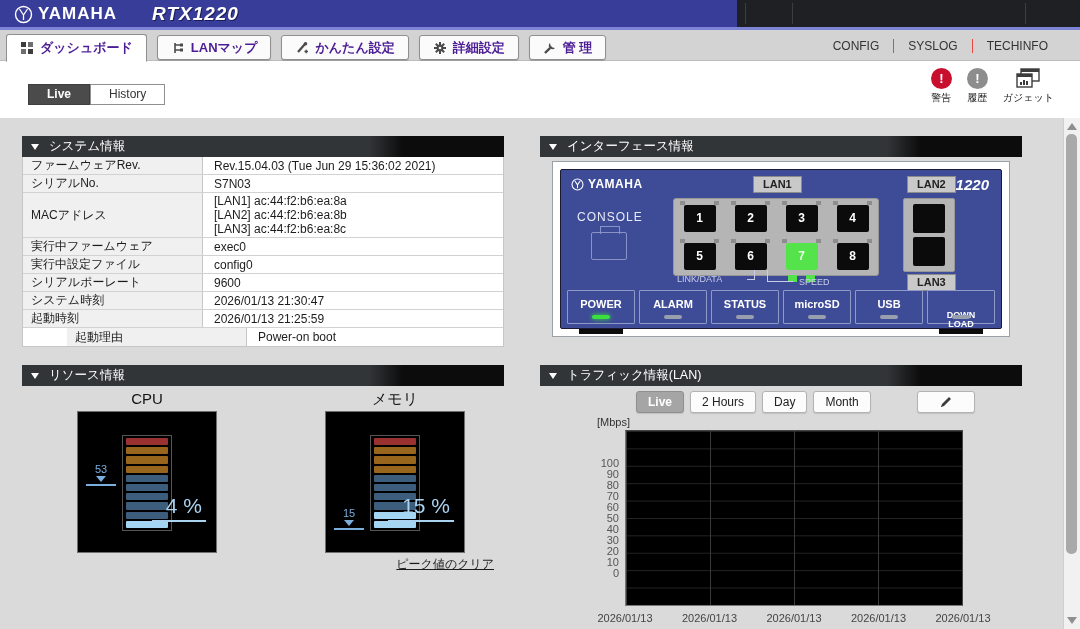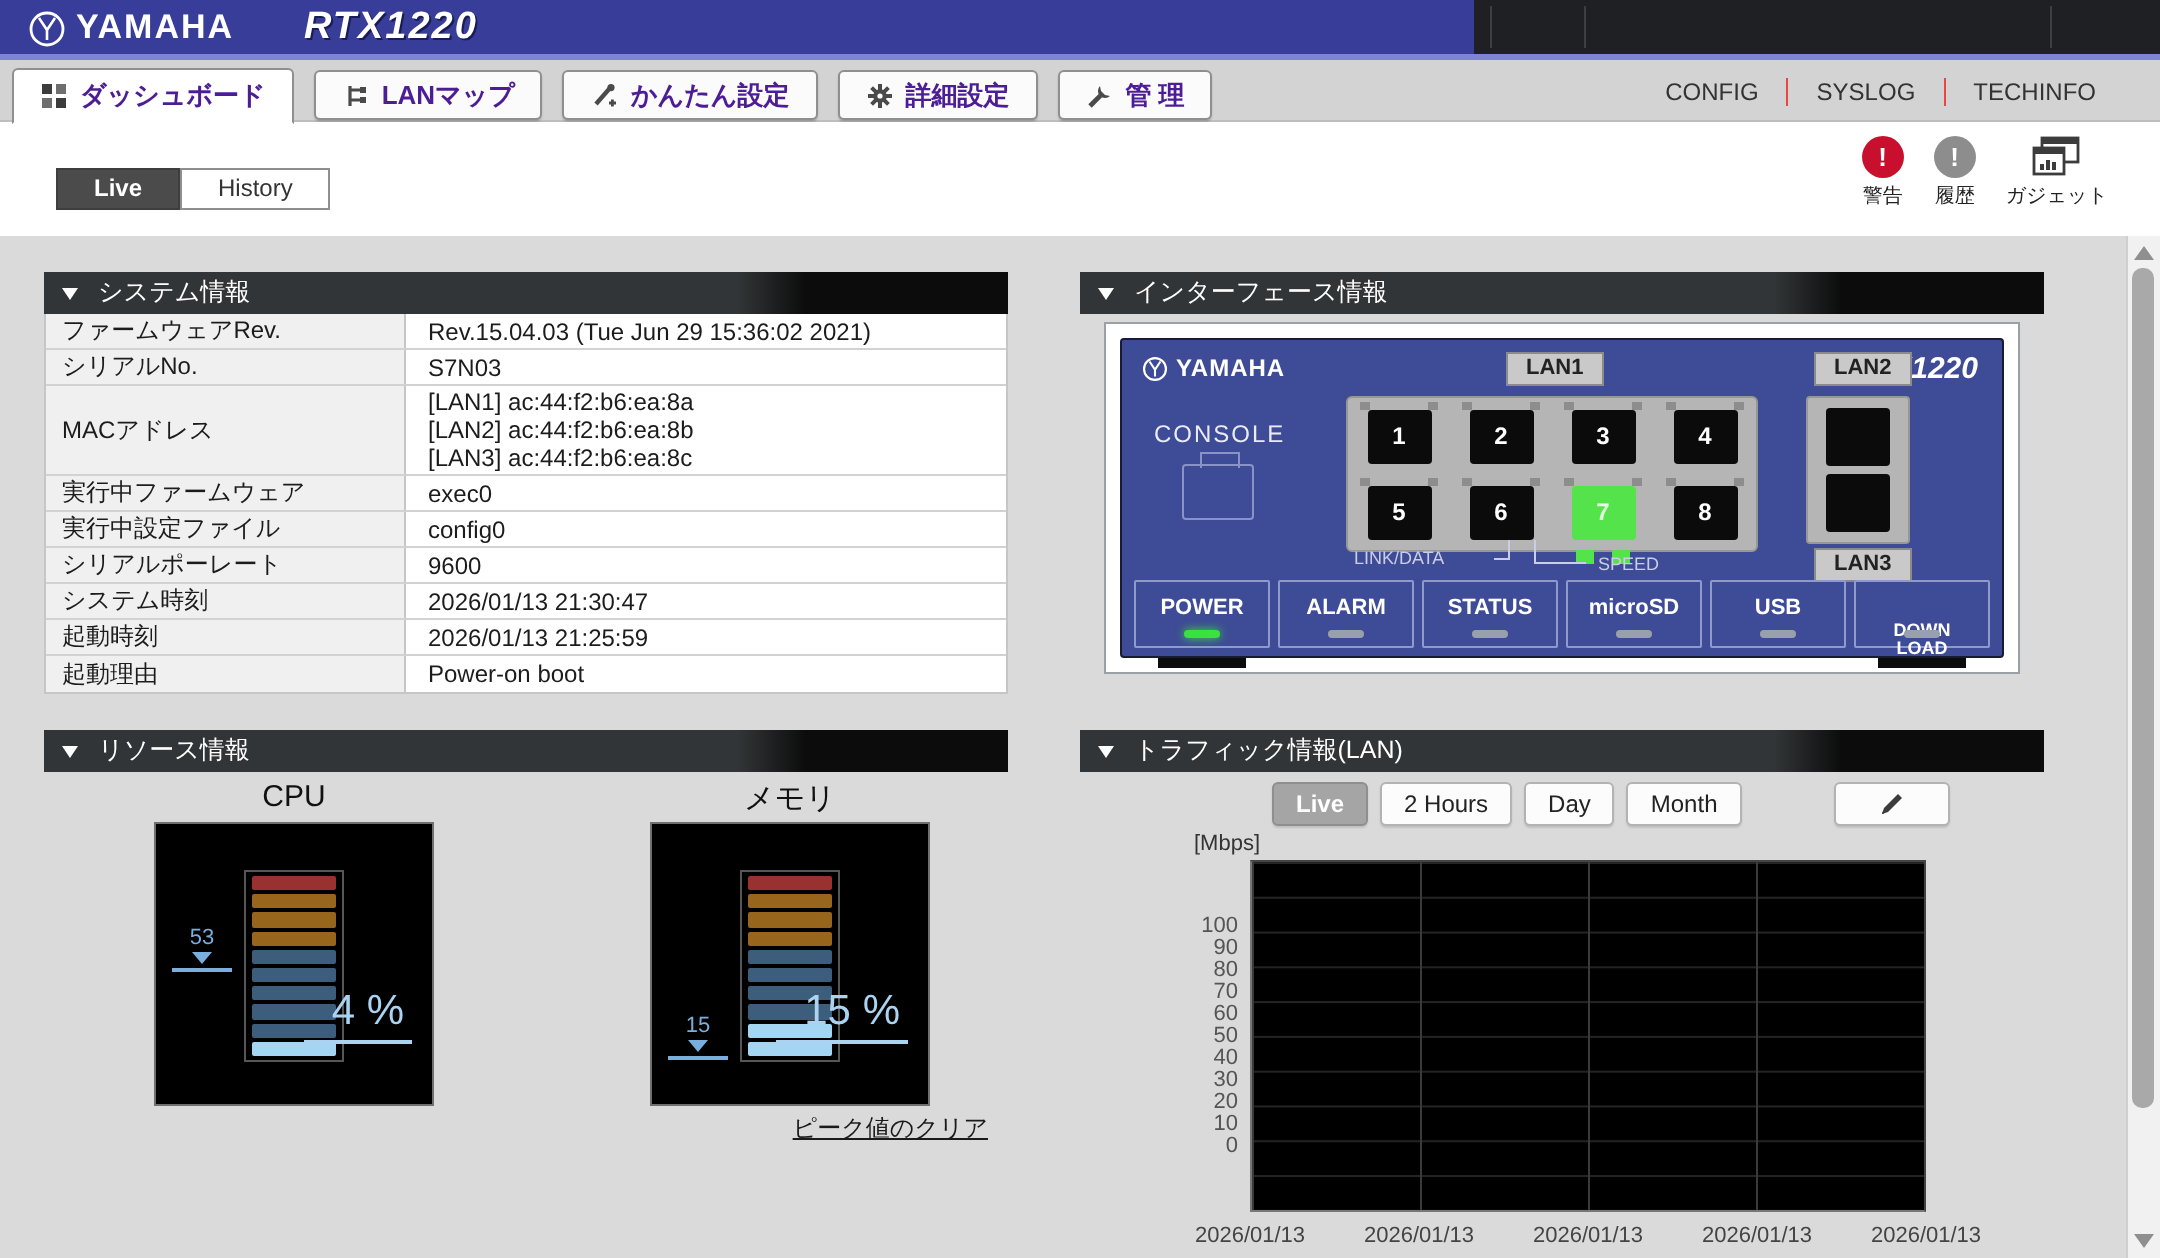--- a/index.html
+++ b/index.html
@@ -48,21 +48,21 @@
   
   .panel { position:absolute; width:482px;border-radius:30px; }
   .panel-hd { height:21px; color:#fff; font-size:12.5px; display:flex; align-items:center; cursor:pointer;
     background:linear-gradient(90deg,#323537 0%,#323537 72%,#0c0c0c 79%,#0c0c0c 100%); }
   .hd-tri { width:0; height:0; border-left:4px solid transparent; border-right:4px solid transparent; border-top:6px solid #fff; margin:0 10px 0 9px; }
 
   
   #panel-system { left:22px; top:136px; }
   .sys-table { border:1px solid #c6c6c6; border-top:none; background:#fff; font-size:12px; color:#1c1c1c; }
   .sys-row { display:flex; border-bottom:1px solid #d2d2d2; }
-  .sys-row:last-child { border-bottom:none; }
+  .sys-row:last-child { border-bottom:none;margin-left:44px; }
   .sys-label { width:180px; background:#f0f0f0; border-right:1px solid #c6c6c6; padding:2px 4px 2px 8px; display:flex; align-items:center; }
   .sys-value { flex:1; padding:2px 4px 2px 11px; display:flex; flex-direction:column; justify-content:center; }
   .sys-row.single { height:18px; }
   .sys-row.multi .sys-value { line-height:14px; padding-top:1px; padding-bottom:1px; }
 
   
   #panel-interface { left:540px; top:136px; }
   .iface-box { margin:4px 12px 0 12px; background:#fff; border:1px solid #9aa0a6; padding:7px; }
   .device { position:relative; height:160px; background:#3e4b96; border:1px solid #1a1a30; border-radius:2px; }
   .dev-brand { position:absolute; left:10px; top:7px; display:flex; align-items:center; gap:4px; color:#fff; }

